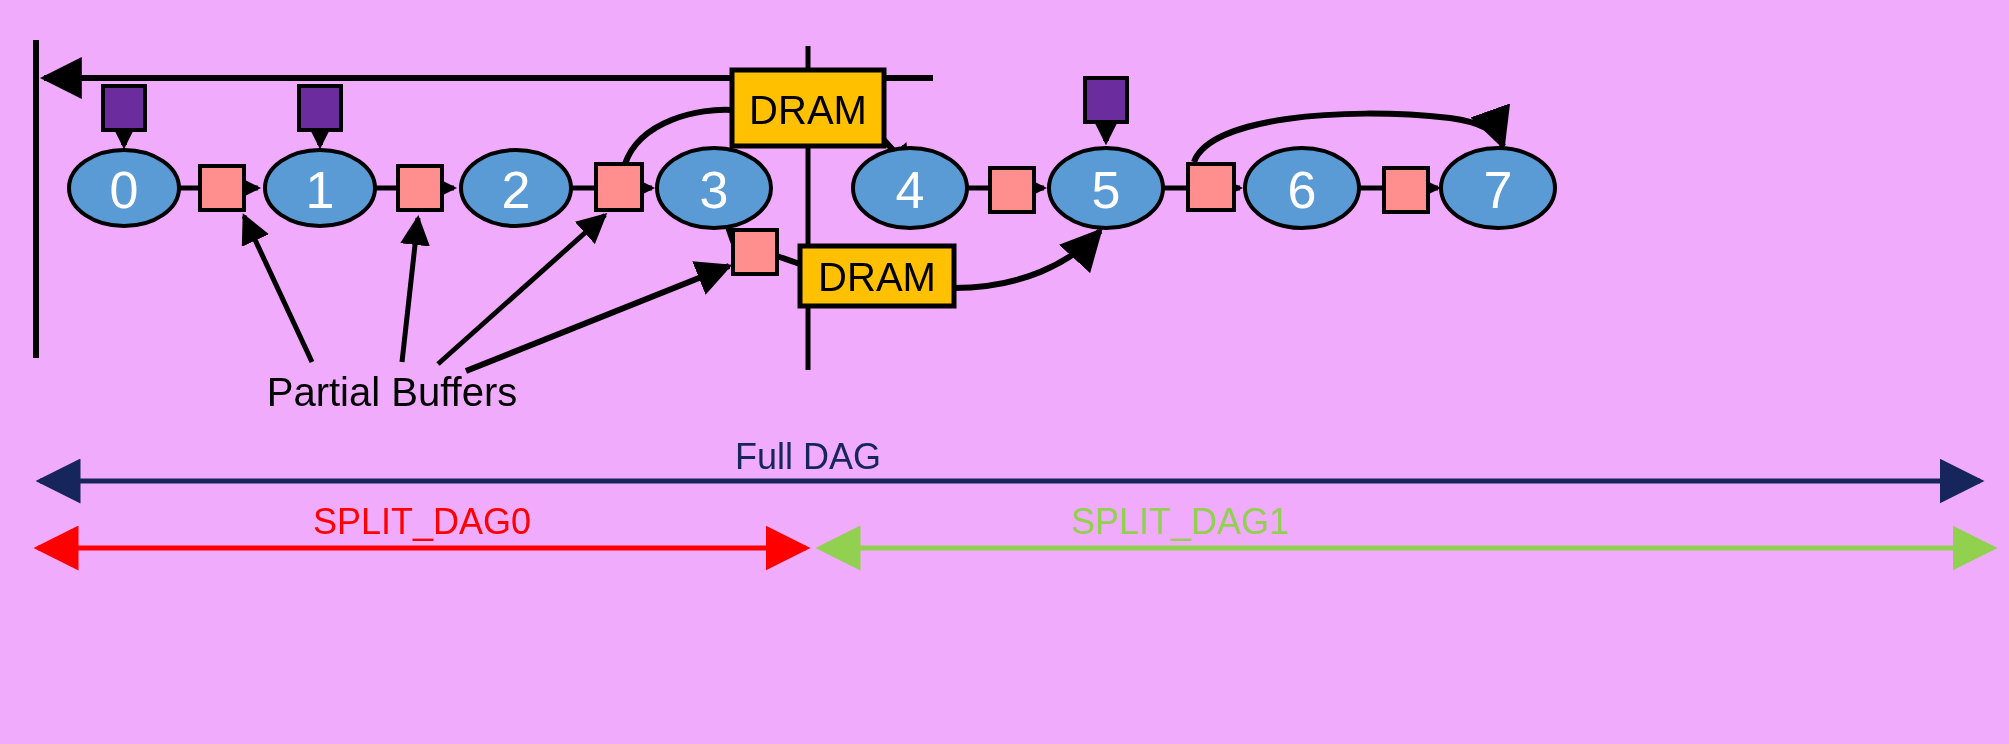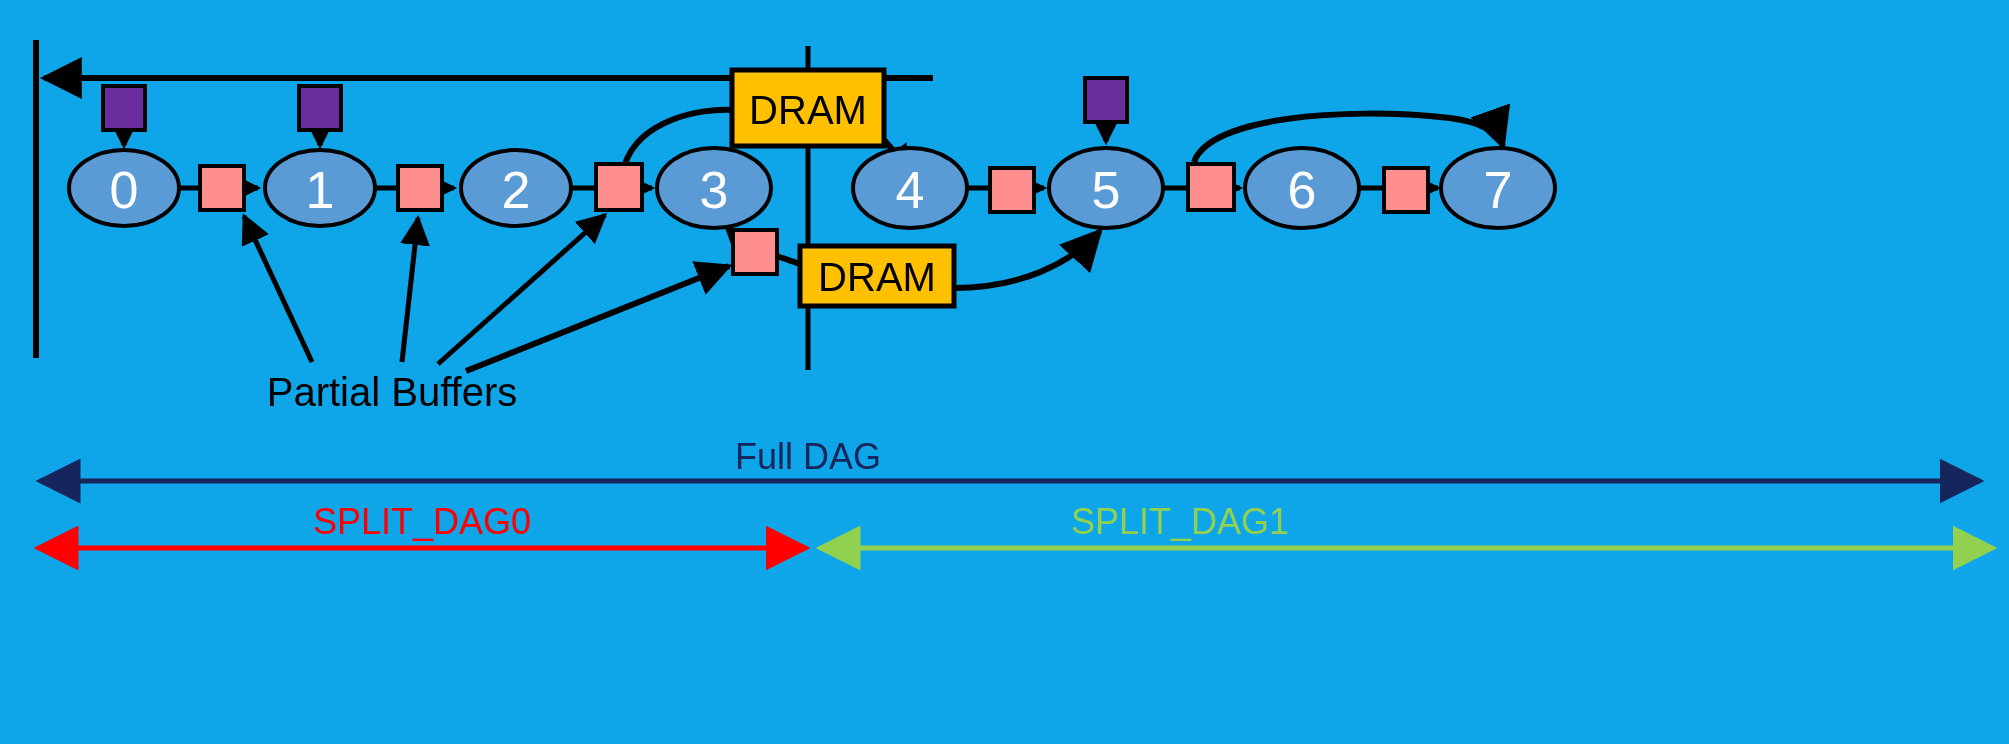--- a/index.html
+++ b/index.html
@@ -7,21 +7,21 @@
     padding: 0;
     background: #ffffff;
   }
   body {
     font-family: "Liberation Sans", sans-serif;
   }
   #stage {
     position: relative;
     width: 2009px;
     height: 744px;
-    background: #0ea5e9;
+    background: #f0abfc;
     overflow: hidden;
   }
   svg.diagram {
     position: absolute;
     left: 0;
     top: 0;
     width: 2009px;
     height: 744px;
   }
   .node-label {

